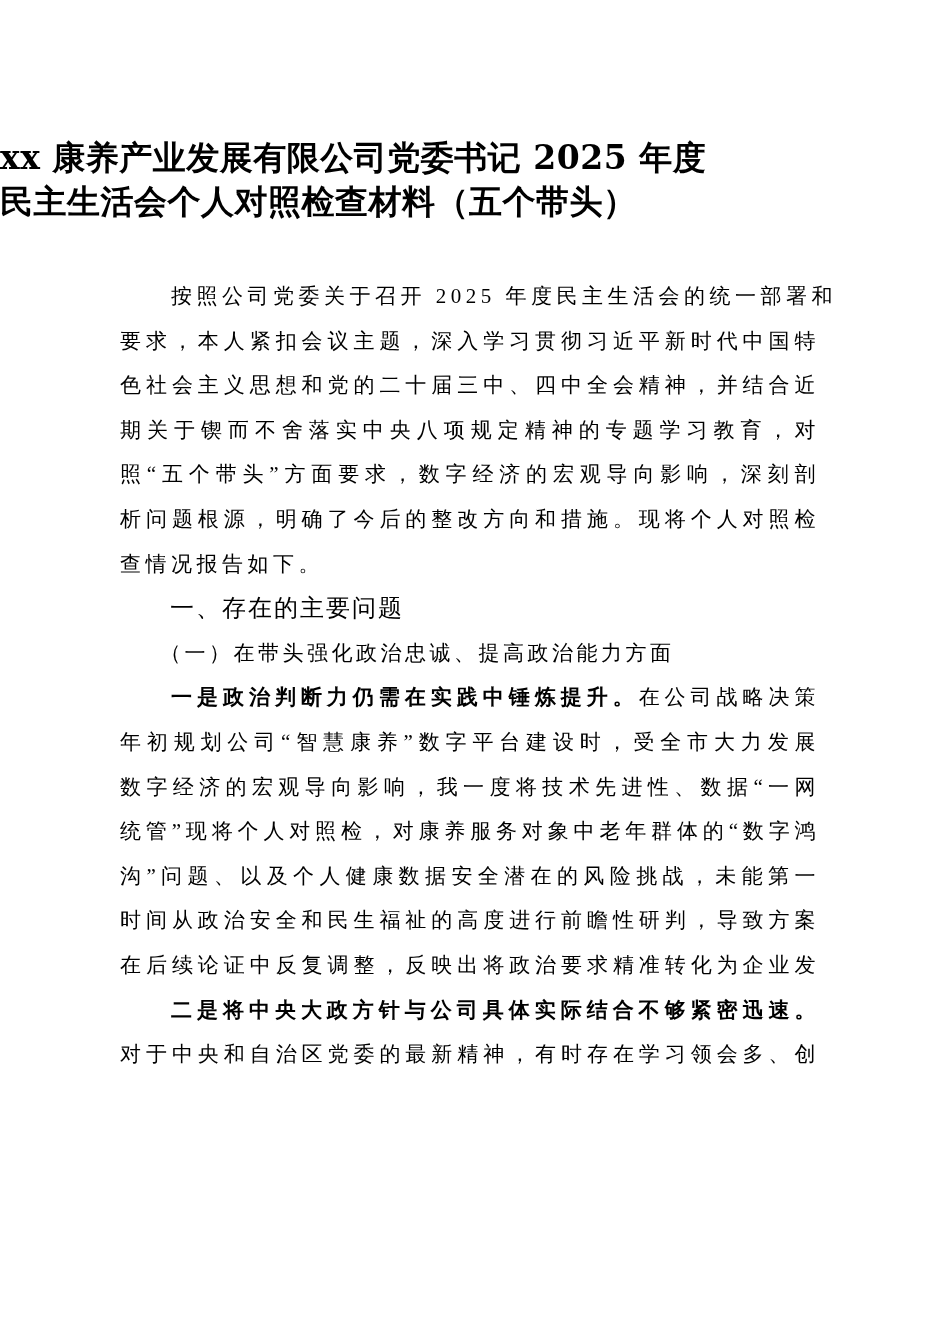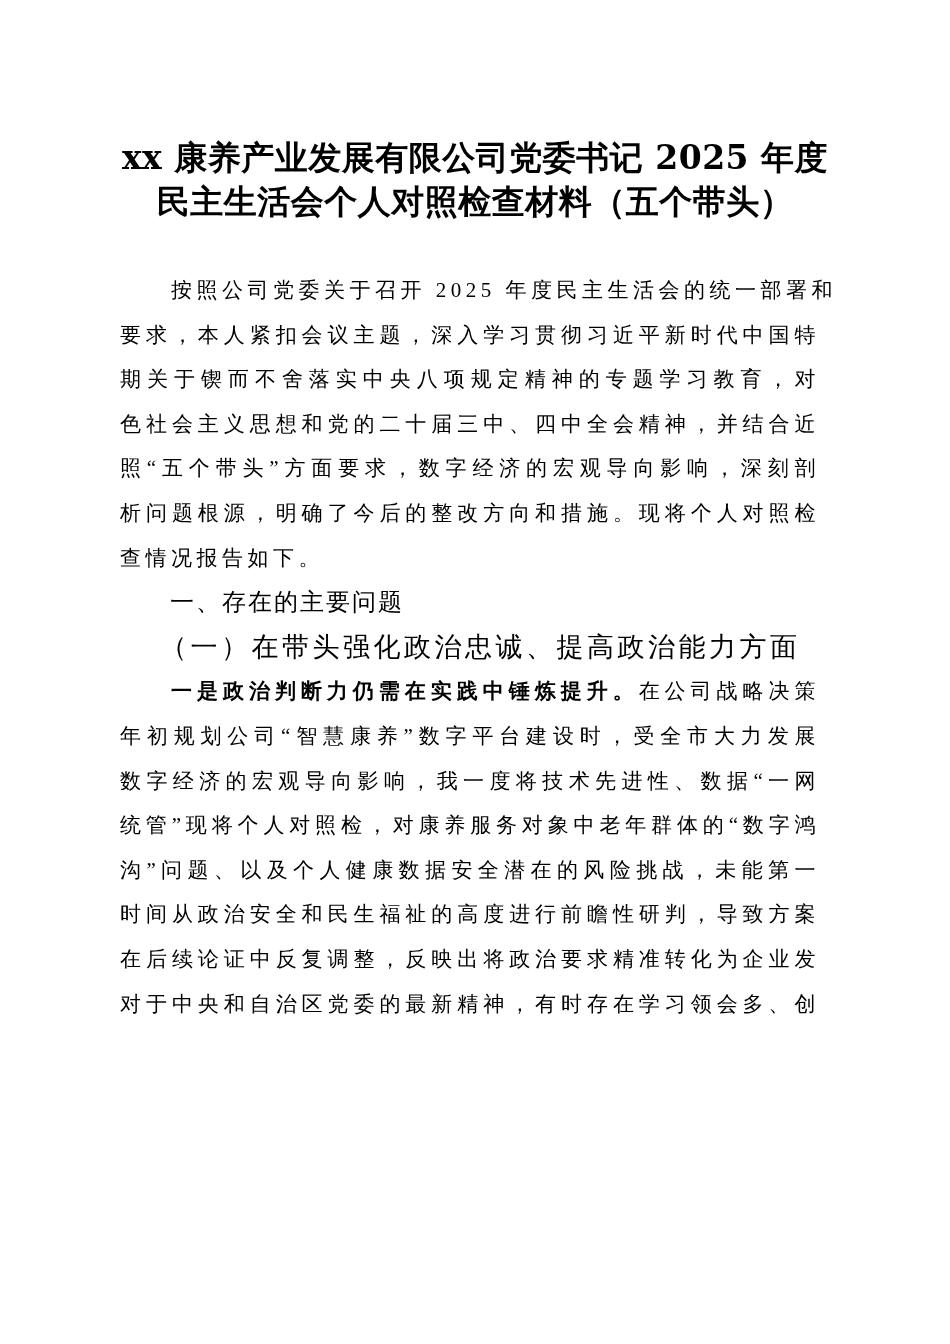--- a/index.html
+++ b/index.html
@@ -13,35 +13,34 @@
       height: 1344px;
       background: #ffffff;
       overflow: hidden;
       color: #000000;
     }
     .title-block {
       position: absolute;
       left: 0;
       top: 136px;
       width: 950px;
-      text-align: center;
       font-family: "DejaVu Serif", "Liberation Serif", serif;
       font-weight: bold;
       font-size: 33px;
       line-height: 44px;
       letter-spacing: 0.5px;
     }
     .title-line {
       display: block;
       white-space: nowrap;
     }
     .body-block {
       position: absolute;
       left: 120px;
-      top: 268px;
+      top: 274px;
       width: 700px;
       font-family: "Liberation Serif", "DejaVu Serif", serif;
       font-size: 21px;
       line-height: 44.6px;
       letter-spacing: 4.5px;
     }
     .line {
       display: block;
       height: 44.6px;
       white-space: nowrap;
@@ -58,21 +57,21 @@
     }
     .heading-1 {
       font-family: "DejaVu Sans", "Liberation Sans", sans-serif;
       font-size: 24px;
       letter-spacing: 2px;
       text-align-last: left;
       padding-left: 50px;
     }
     .heading-2 {
       font-family: "DejaVu Serif", "Liberation Serif", serif;
-      font-size: 27px;
+      font-size: 21px;
       letter-spacing: 3.5px;
       text-align-last: left;
       padding-left: 40px;
     }
     .kai {
       font-family: "DejaVu Serif", "Liberation Serif", serif;
       font-weight: 600;
     }
   </style>
 </head>
@@ -83,39 +82,40 @@
   <div class="title-block">
     <span class="title-line">xx 康养产业发展有限公司党委书记 2025 年度</span>
     <span class="title-line">民主生活会个人对照检查材料（五个带头）</span>
   </div>
 
   <div class="body-block">
 
     <div>
       <div class="line indent">按照公司党委关于召开 2025 年度民主生活会的统一部署和</div>
       <div class="line">要求，本人紧扣会议主题，深入学习贯彻习近平新时代中国特</div>
+      <div class="line">色社会主义思想和党的二十届三中、四中全会精神，并结合近</div>
       <div class="line">期关于锲而不舍落实中央八项规定精神的专题学习教育，对</div>
-      <div class="line">色社会主义思想和党的二十届三中、四中全会精神，并结合近</div>
       <div class="line">照“五个带头”方面要求，数字经济的宏观导向影响，深刻剖</div>
       <div class="line">析问题根源，明确了今后的整改方向和措施。现将个人对照检</div>
       <div class="line last">查情况报告如下。</div>
     </div>
 
     <div class="line heading-1">一、存在的主要问题</div>
 
     <div class="line heading-2">（一）在带头强化政治忠诚、提高政治能力方面</div>
 
     <div>
       <div class="line indent"><span class="kai">一是政治判断力仍需在实践中锤炼提升。</span><span>在公司战略决策</span></div>
       <div class="line">年初规划公司“智慧康养”数字平台建设时，受全市大力发展</div>
       <div class="line">数字经济的宏观导向影响，我一度将技术先进性、数据“一网</div>
       <div class="line">统管”现将个人对照检，对康养服务对象中老年群体的“数字鸿</div>
       <div class="line">沟”问题、以及个人健康数据安全潜在的风险挑战，未能第一</div>
       <div class="line">时间从政治安全和民生福祉的高度进行前瞻性研判，导致方案</div>
       <div class="line">在后续论证中反复调整，反映出将政治要求精准转化为企业发</div>
     </div>
 
     <div>
+      <div class="line indent"><span class="kai">二是将中央大政方针与公司具体实际结合不够紧密迅速。</span></div>
       <div class="line">对于中央和自治区党委的最新精神，有时存在学习领会多、创</div>
     </div>
 
   </div>
 </div>
 
 </body></html>

